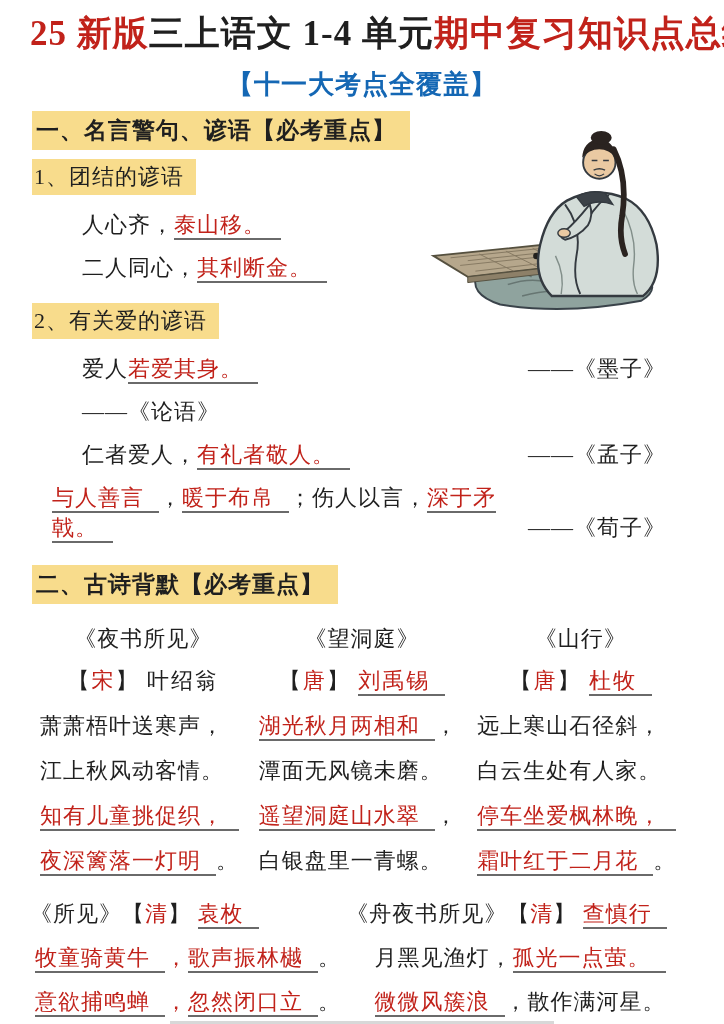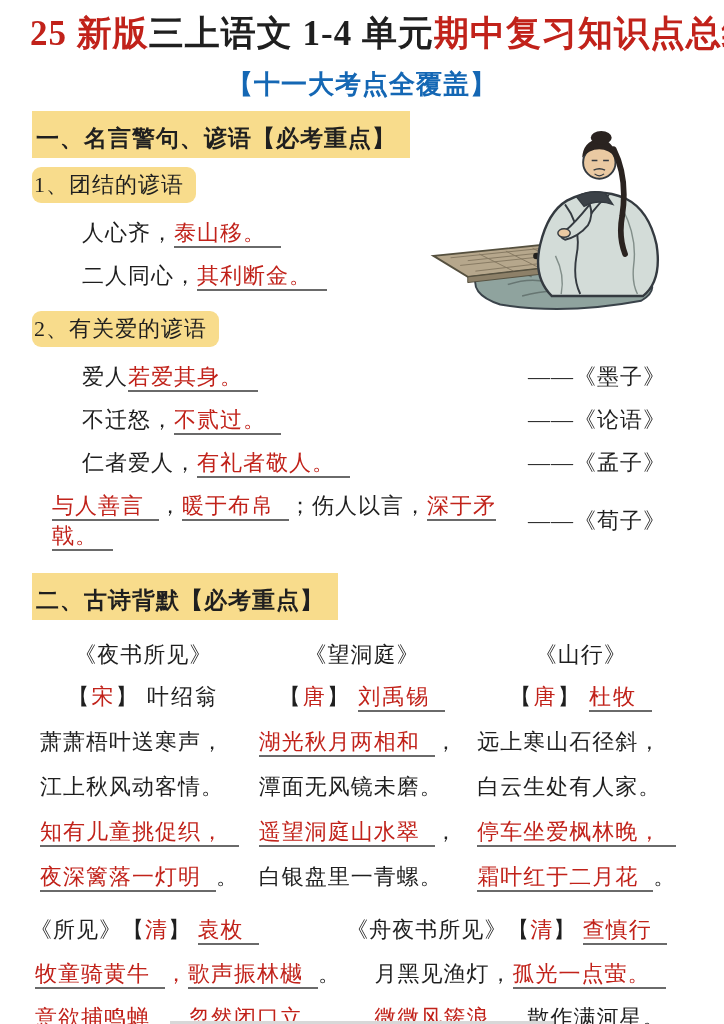--- a/index.html
+++ b/index.html
@@ -14,29 +14,29 @@
   .title{
     text-align:center;font-size:35px;font-weight:bold;line-height:1.15;
     letter-spacing:1px;white-space:nowrap;
   }
   .subtitle{
     text-align:center;font-size:26px;font-weight:bold;color:#1467b4;
     margin-top:13px;letter-spacing:1px;
   }
   .sec-heading{
     display:inline-block;background:#f8dc8c;font-size:23px;font-weight:bold;
-    padding:12px 14px 4px 4px;margin:9px 0 2px 2px;letter-spacing:1px;
+    padding:4px 14px 4px 4px;margin:9px 0 2px 2px;letter-spacing:1px;
   }
   .sub-heading{
     display:inline-block;background:#f8dc8c;font-size:22px;
-    padding:3px 12px 3px 2px;margin:7px 0 2px 2px;letter-spacing:1px;border-radius:9px;
+    padding:3px 12px 3px 2px;margin:7px 0 2px 2px;letter-spacing:1px;
   }
   .prov-line{font-size:22px;margin:13px 0 13px 52px;letter-spacing:1px;}
   .prov-row{
-    display:flex;justify-content:space-between;align-items:center;
+    display:flex;justify-content:space-between;align-items:flex-end;
     font-size:22px;margin:13px 28px 13px 52px;letter-spacing:1px;
   }
   .prov-row.wide{margin-left:22px;margin-right:28px;}
   .source{white-space:nowrap;}
   .poem-grid{
     display:grid;grid-template-columns:1fr 1fr 1fr;
     margin-top:12px;padding:0 4px;
   }
   .poem-title{text-align:center;font-size:22px;margin:6px 0 2px 0;letter-spacing:1px;}
   .poem-author{text-align:center;font-size:22px;margin:12px 0 4px 0;letter-spacing:2px;}
@@ -65,21 +65,20 @@
     <div class="sub-heading">1、团结的谚语</div>
     <div class="prov-line"><span>人心齐，</span><span class="red ul">泰山移。</span></div>
     <div class="prov-line"><span>二人同心，</span><span class="red ul">其利断金。</span></div>
 
     <div class="sub-heading">2、有关爱的谚语</div>
     <div class="prov-row">
       <span><span>爱人</span><span class="red ul">若爱其身。</span></span>
       <span class="source">——《墨子》</span>
     </div>
     <div class="prov-row">
-      <span><span>不迁怒，</span><span class="red ul">不贰过。</span></span>
       <span class="source">——《论语》</span>
     </div>
     <div class="prov-row">
       <span><span>仁者爱人，</span><span class="red ul">有礼者敬人。</span></span>
       <span class="source">——《孟子》</span>
     </div>
     <div class="prov-row wide">
       <span><span class="red ul">与人善言</span><span>，</span><span class="red ul">暖于布帛</span><span>；伤人以言，</span><span class="red ul">深于矛戟。</span></span>
       <span class="source">——《荀子》</span>
     </div>

